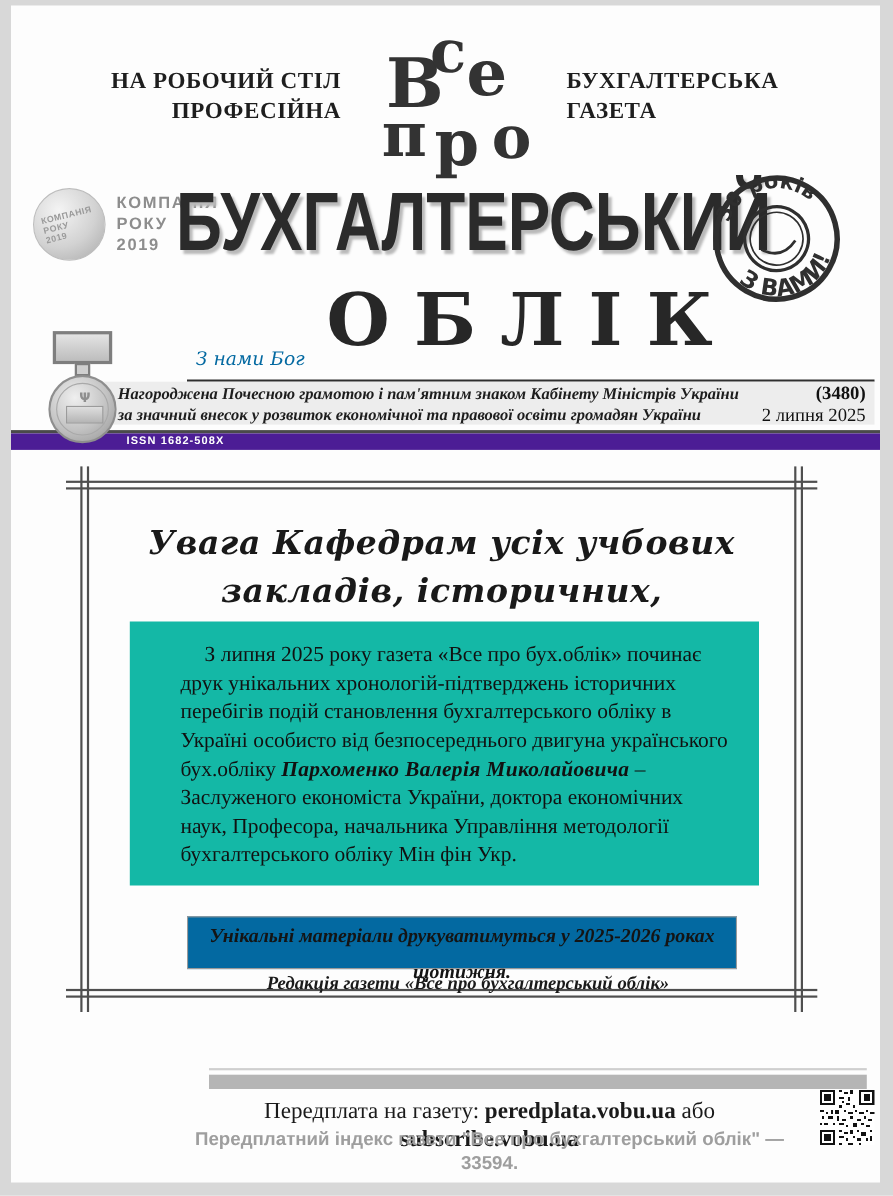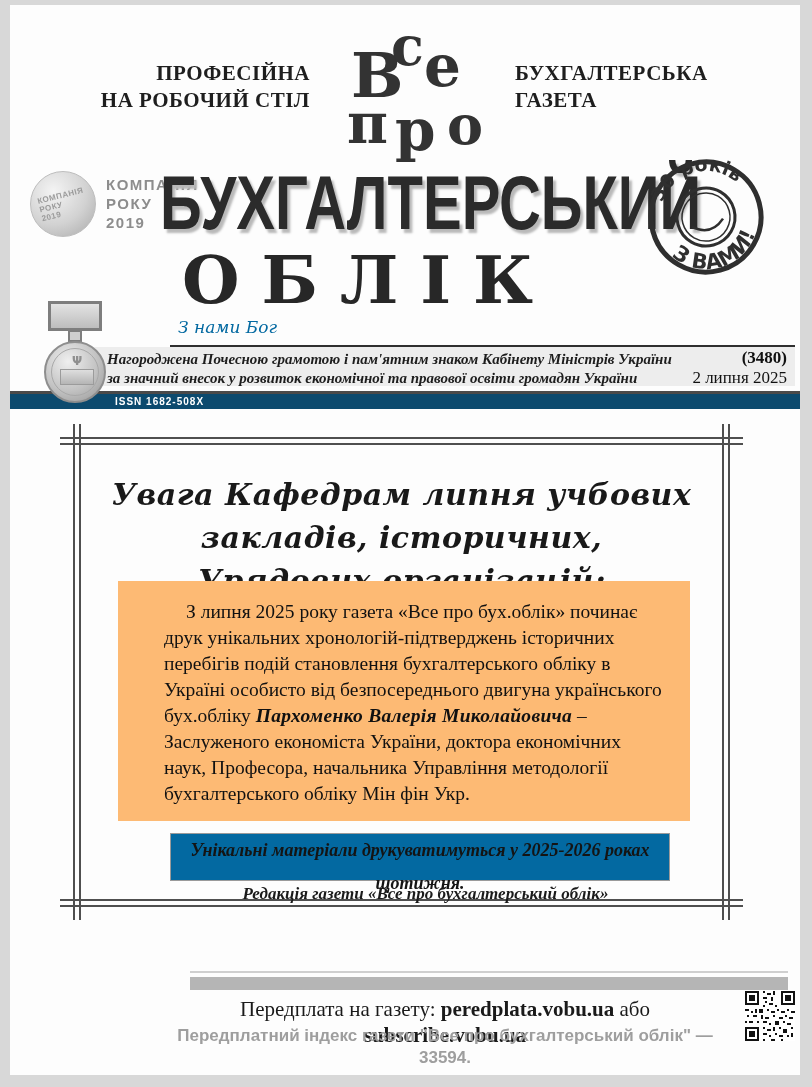--- a/index.html
+++ b/index.html
@@ -22,56 +22,56 @@
 
   .medal-coin { left:20px; top:166px; width:66px; height:66px; border-radius:50%;
     background:radial-gradient(circle at 35% 30%, #f4f4f4, #d2d2d2 55%, #a8a8a8); border:1px solid #bdbdbd;
     display:flex; align-items:center; justify-content:center; }
   .medal-coin-text { transform:rotate(-14deg); text-align:left; font:700 8px/9px "Liberation Sans", sans-serif; color:#9a9a9a; letter-spacing:.5px; }
   .medal-label { left:96px; top:170px; font:700 15px/19px "Liberation Sans", sans-serif; color:#8d8d8d; letter-spacing:1.5px; }
 
   .big-title { left:150px; right:130px; top:160px; text-align:center;
     font:700 58px/1 "Liberation Sans", sans-serif; color:#2b2b2b; letter-spacing:0;
     transform:scaleY(1.3); transform-origin:center top; text-shadow:3px 3px 2px #b9b9b9; white-space:nowrap; }
-  .title2 { left:150px; right:130px; top:242px; text-align:left;
+  .title2 { left:150px; right:130px; top:253px; text-align:right;
     font:700 66px/1 "DejaVu Serif", serif; color:#272727; letter-spacing:22px; padding-left:22px; white-space:nowrap; }
   .motto { left:168px; top:312px; font:italic 400 17px "DejaVu Serif", serif; color:#0369a1; }
 
   .stamp { left:636px; top:152px; width:120px; height:120px; transform:rotate(-15deg); }
 
   .issue-num { left:610px; top:283px; width:175px; text-align:center; font:700 48px/1 "DejaVu Serif", serif; color:#101010; }
   .mast-rule { left:160px; right:5px; top:340px; height:2px; background:#2f2f2f; }
   .award-strip { left:75px; right:5px; top:342px; height:39px; background:#ededed; }
   .award-note { position:absolute; left:22px; top:3px; font:italic 700 15px/19px "Liberation Serif", serif; color:#1d1d1d; }
   .date-block { position:absolute; right:8px; top:1px; width:150px; text-align:right; color:#111; }
   .date-block .n1 { font:700 17px/20px "Liberation Serif", serif; }
   .date-block .n2 { font:400 17px/20px "Liberation Serif", serif; }
   .dark-rule { left:0; right:0; top:386px; height:3px; background:#4a4a4a; }
-  .issn-band { left:0; right:0; top:389px; height:15px; background:#0c4a6e; }
+  .issn-band { left:0; right:0; top:389px; height:15px; background:#4c1d95; }
   .issn-text { position:absolute; left:105px; top:1px; font:700 10px/13px "Liberation Sans", sans-serif; color:#fff; letter-spacing:1px; }
 
   .ribbon-medal { left:28px; top:296px; width:76px; height:122px; z-index:5; }
   .ribbon { position:absolute; left:10px; top:0; width:54px; height:30px; background:linear-gradient(#e3e3e3,#bdbdbd); border:3px solid #7e7e7e; }
   .ribbon-link { position:absolute; left:30px; top:29px; width:14px; height:12px; background:#cfcfcf; border:2px solid #7e7e7e; }
   .medal-disc { position:absolute; left:6px; top:40px; width:62px; height:62px; border-radius:50%;
     background:radial-gradient(circle at 38% 32%, #efefef, #c2c2c2 55%, #939393); border:2px solid #8e8e8e; }
   .medal-disc-inner { position:absolute; left:5px; top:5px; right:5px; bottom:5px; border:1px solid #a9a9a9; border-radius:50%; }
   .medal-building { position:absolute; left:14px; top:26px; width:34px; height:16px; background:linear-gradient(#dedede,#b5b5b5); border:1px solid #9b9b9b; }
   .medal-trident { position:absolute; left:26px; top:12px; font:700 12px/12px "DejaVu Sans", sans-serif; color:#8f8f8f; }
 
   
   .frame { left:63px; top:432px; width:657px; height:470px; }
   .fl-h { position:absolute; left:-13px; right:-13px; height:2px; background:#4f4f4f; }
   .fl-v { position:absolute; top:-13px; bottom:-13px; width:2px; background:#4f4f4f; }
   .fh1{top:0;} .fh2{top:6px;} .fh3{bottom:6px;} .fh4{bottom:0;}
   .fv1{left:0;} .fv2{left:6px;} .fv3{right:6px;} .fv4{right:0;}
 
   .headline { position:absolute; left:18px; right:18px; top:36px; text-align:center;
     font:italic 700 30px/43px "DejaVu Serif", serif; color:#191919; letter-spacing:.5px; }
-  .body-box { position:absolute; left:45px; top:144px; width:572px; height:240px; background:#fdba74; }
+  .body-box { position:absolute; left:45px; top:128px; width:572px; height:240px; background:#14b8a6; }
   .body-text { margin:18px 28px 0 46px; text-indent:22px; font:400 19.5px/26px "Liberation Serif", serif; color:#111; }
   .body-text strong em, .body-text em strong { letter-spacing:.3px; }
   .highlight { position:absolute; left:97px; top:396px; width:500px; height:48px; background:#0369a1; border:1px solid #9a9a9a;
     text-align:center; font:italic 700 18px/33px "Liberation Serif", serif; color:#141414; }
   .signature { position:absolute; left:0; right:0; top:447px; text-align:center; font:italic 700 17px/20px "Liberation Serif", serif; color:#1a1a1a;padding-left:48px; }
 
   
   .page-num { left:42px; top:933px; font:700 114px/1 "Liberation Sans", sans-serif;
     background:linear-gradient(140deg,#d2d2d2 15%,#858585 55%,#b5b5b5 90%);
     -webkit-background-clip:text; background-clip:text; color:transparent; letter-spacing:-4px; }
@@ -81,22 +81,22 @@
   .subscribe b { font-weight:700;font-family:Liberation Serif, serif; }
   .index-note { left:150px; right:70px; top:1020px; text-align:center; font:700 17px/22px "Liberation Sans", sans-serif; color:#9e9e9e; }
   .qr { left:735px; top:986px; width:50px; height:50px; }
 </style>
 </head>
 <body>
 
 <div class="page">
 
   <div class="abs tagline tagline-left">
+    <div>НА РОБОЧИЙ СТІЛ</div>
     <div>ПРОФЕСІЙНА</div>
-    <div>НА РОБОЧИЙ СТІЛ</div>
   </div>
   <div class="abs tagline tagline-right">
     <div>БУХГАЛТЕРСЬКА</div>
     <div>ГАЗЕТА</div>
   </div>
 
   <div>
     <span class="logo-letter ll-v">В</span>
     <span class="logo-letter ll-s">с</span>
     <span class="logo-letter ll-e">е</span>
@@ -171,21 +171,21 @@
     <div class="fl-h fh1"></div>
     <div class="fl-h fh2"></div>
     <div class="fl-h fh3"></div>
     <div class="fl-h fh4"></div>
     <div class="fl-v fv1"></div>
     <div class="fl-v fv2"></div>
     <div class="fl-v fv3"></div>
     <div class="fl-v fv4"></div>
 
     <div class="headline">
-      <div>Увага Кафедрам липня учбових закладів, історичних,</div>
+      <div>Увага Кафедрам усіх учбових закладів, історичних,</div>
       <div>Урядових організацій; студентам, викладачам!</div>
     </div>
 
     <div class="body-box">
       <p class="body-text"><span>З липня 2025 року газета «Все про  бух.облік» починає друк унікальних хронологій-підтверджень історичних перебігів подій становлення бухгалтерського обліку в Україні особисто від безпосереднього двигуна українського бух.обліку </span><strong><em>Пархоменко Валерія Миколайовича</em></strong><span> – Заслуженого економіста України, доктора економічних наук, Професора, начальника Управління методології бухгалтерського обліку Мін фін Укр.</span></p>
     </div>
 
     <div class="highlight">Унікальні матеріали друкуватимуться у 2025-2026 роках щотижня.</div>
     <div class="signature">Редакція газети «Все про бухгалтерський облік»</div>
   </div>

